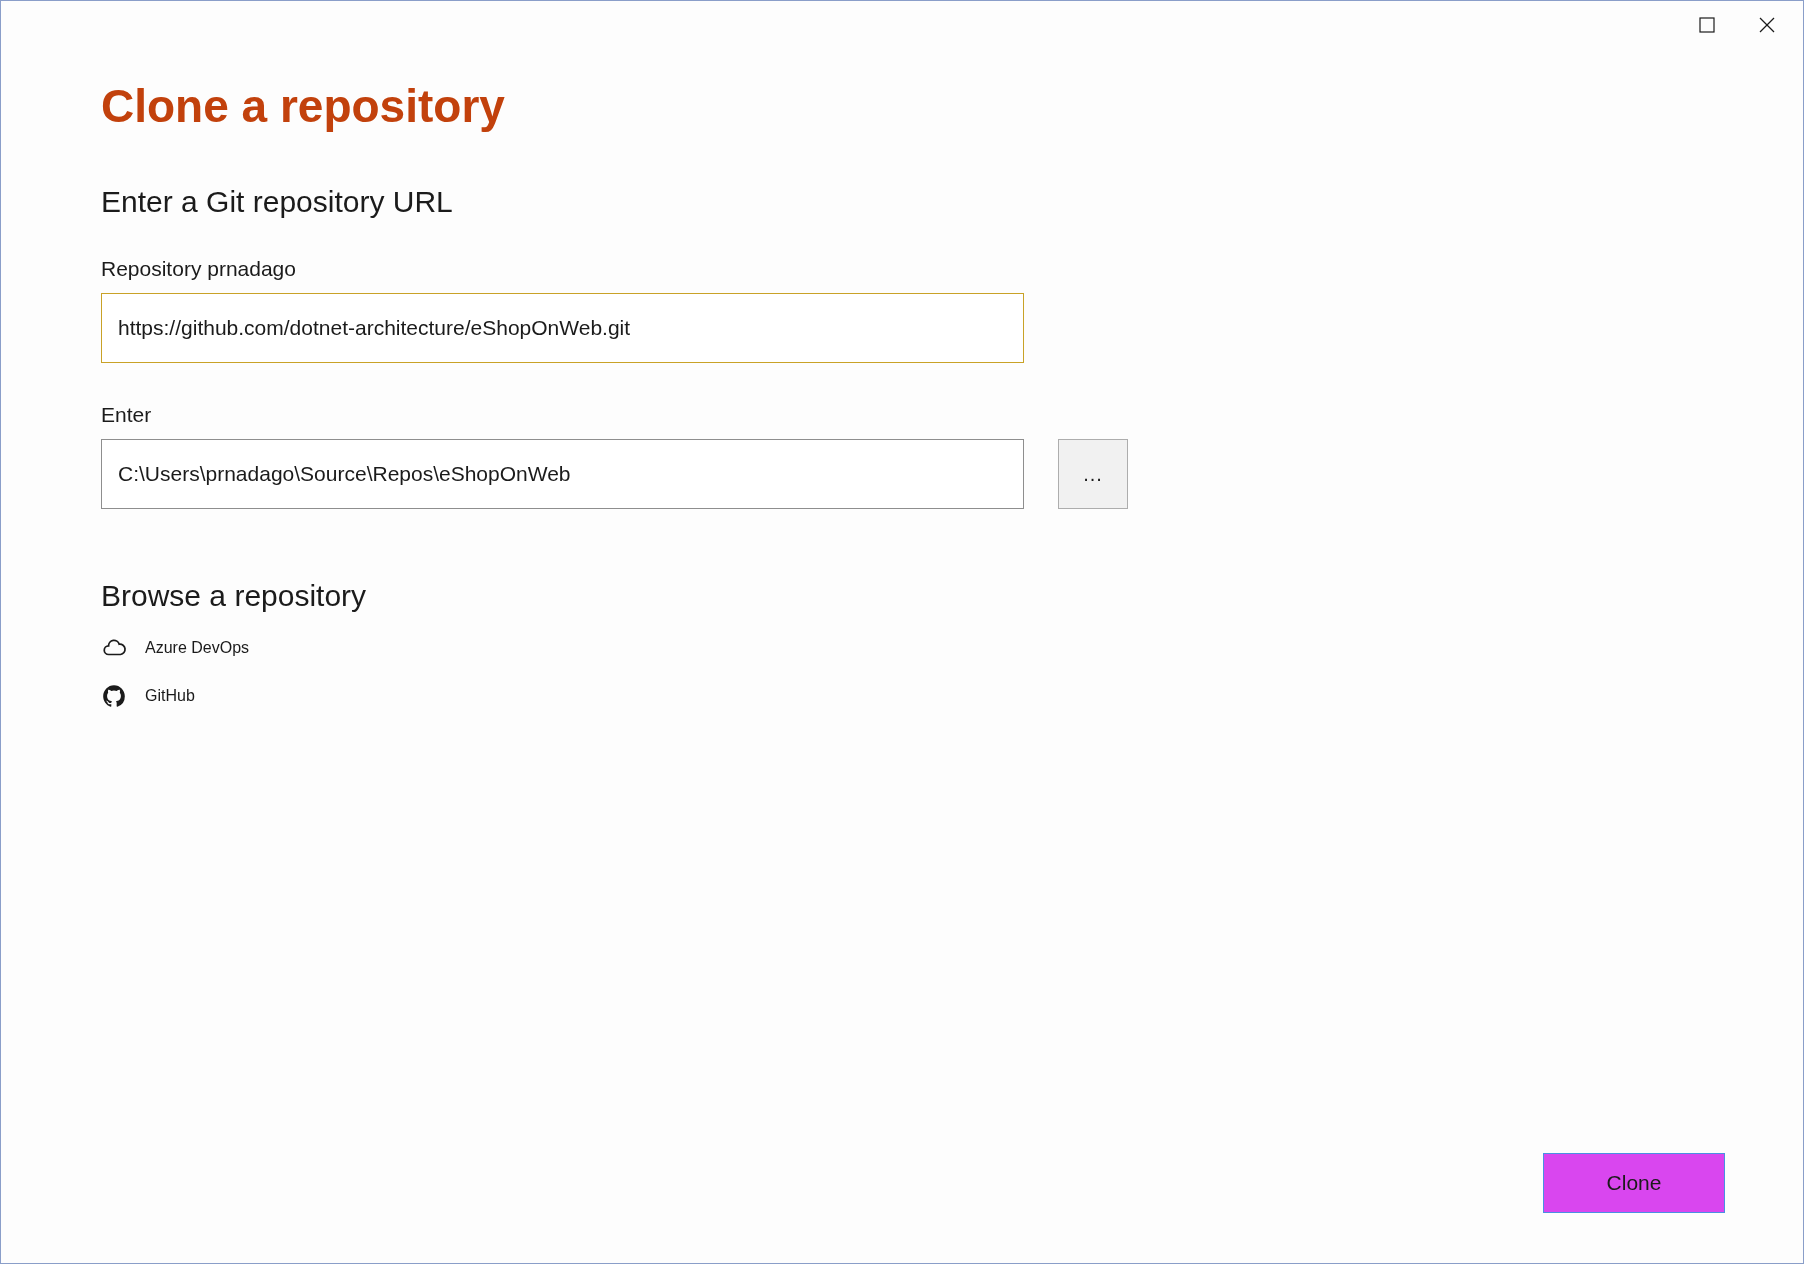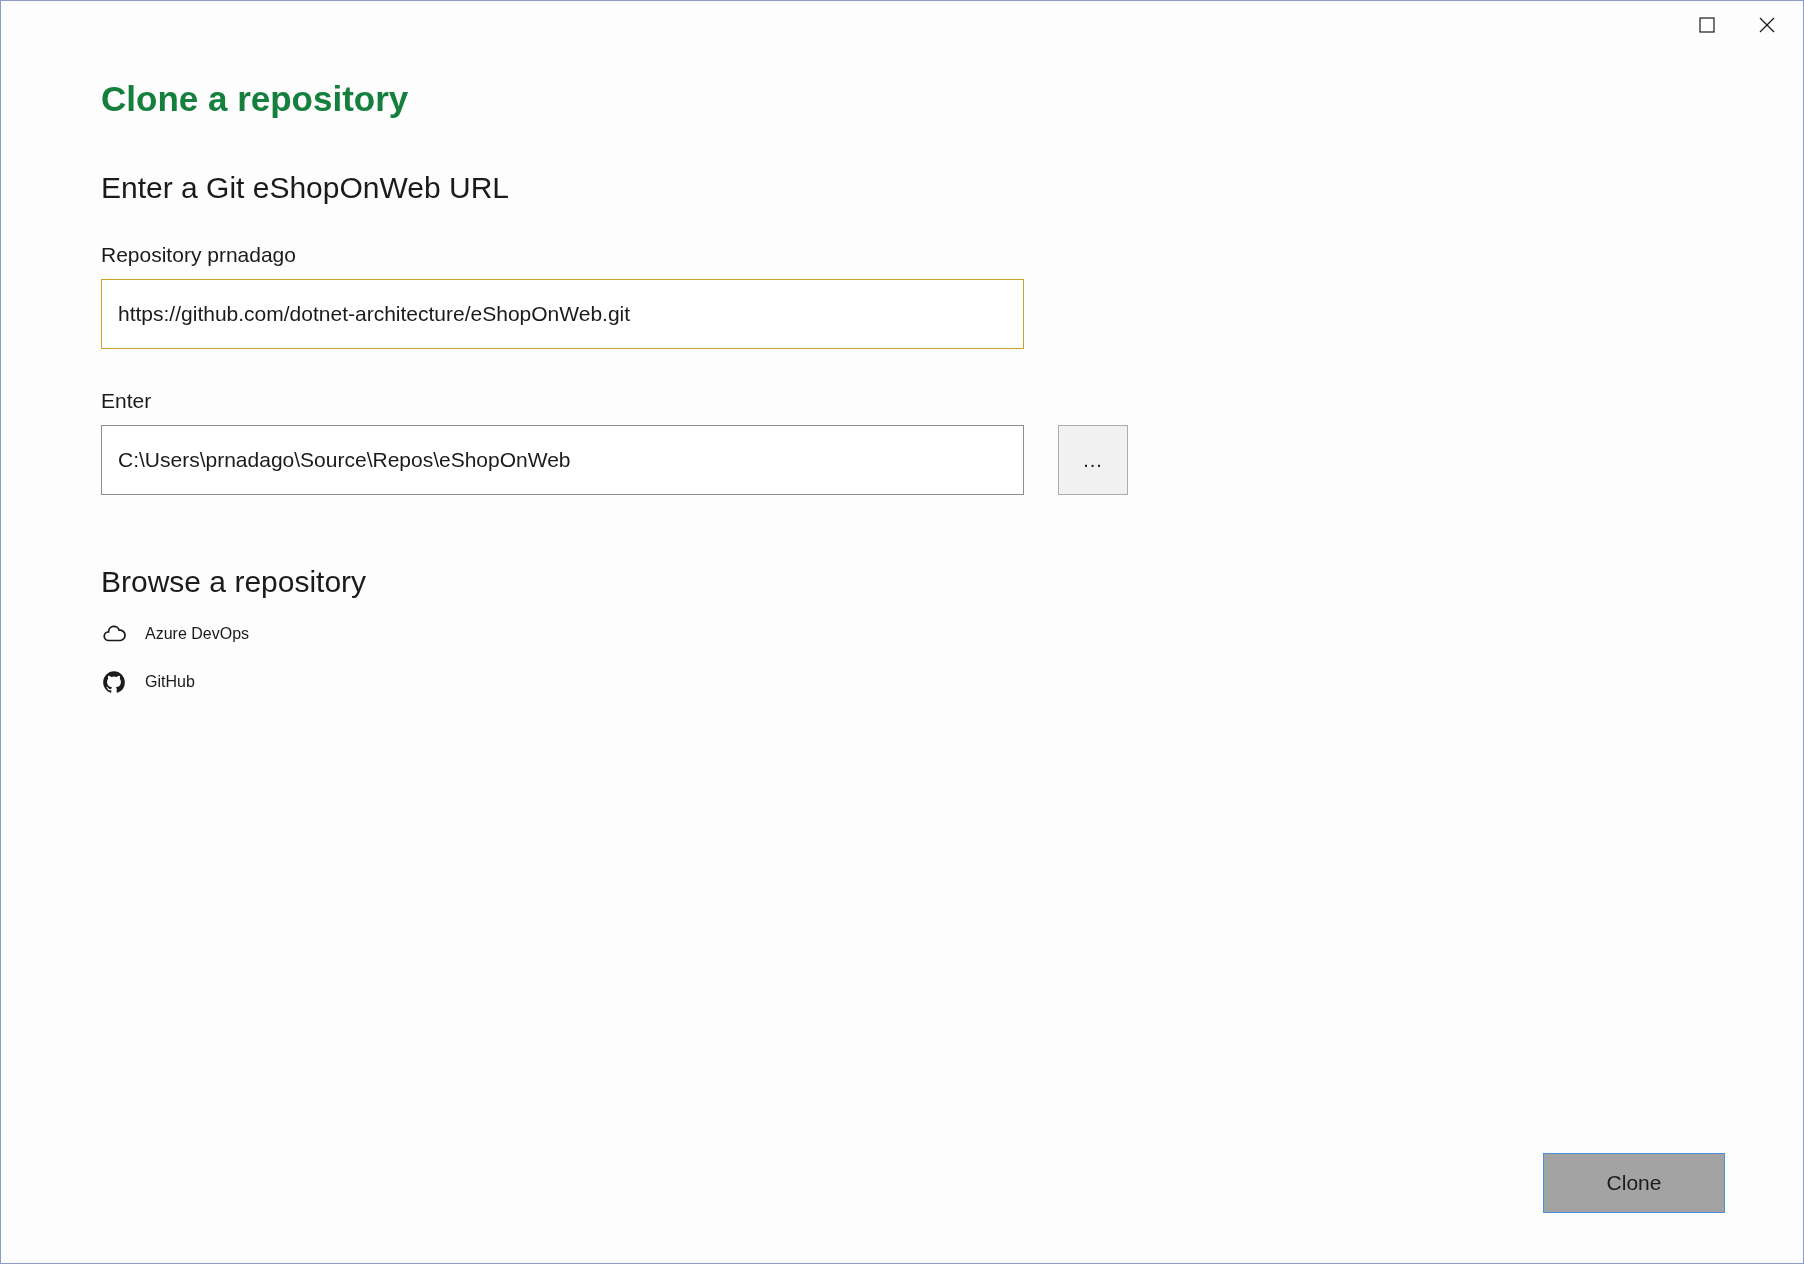--- a/index.html
+++ b/index.html
@@ -43,23 +43,23 @@
     .titlebar-btn svg {
       stroke: #1b1b1b;
       stroke-width: 1.2;
       fill: none;
     }
     .content {
       padding: 20px 100px 0 100px;
       flex: 1;
     }
     .title {
-      font-size: 35px;
+      font-size: 46px;
       font-weight: 600;
-      color: #15803d;
+      color: #c2410c;
       margin-bottom: 52px;
       margin-top: 10px;
     }
     .section-heading {
       font-size: 30px;
       font-weight: 400;
       color: #1b1b1b;
       margin-bottom: 38px;
     }
     .field-label {
@@ -124,21 +124,21 @@
     }
     .footer {
       position: absolute;
       bottom: 50px;
       right: 78px;
     }
     .clone-btn {
       width: 182px;
       height: 60px;
       border: 1.5px solid #4a90e2;
-      background: #a3a3a3;
+      background: #d946ef;
       font-size: 21px;
       color: #1b1b1b;
       cursor: pointer;
       font-family: inherit;
     }
   </style>
 </head>
 <body>
 
 <div class="dialog">
@@ -152,21 +152,21 @@
       <svg width="18" height="18" viewBox="0 0 18 18">
         <line x1="2" y1="2" x2="16" y2="16"></line>
         <line x1="16" y1="2" x2="2" y2="16"></line>
       </svg>
     </div>
   </div>
 
   <div class="content">
     <h1 class="title">Clone a repository</h1>
 
-    <h2 class="section-heading">Enter a Git eShopOnWeb URL</h2>
+    <h2 class="section-heading">Enter a Git repository URL</h2>
 
     <label class="field-label">Repository prnadago</label>
     <div class="field-row">
       <input type="text" class="text-input focused" value="https://github.com/dotnet-architecture/eShopOnWeb.git" style="">
     </div>
 
     <label class="field-label">Enter</label>
     <div class="field-row">
       <input type="text" class="text-input" value="C:\Users\prnadago\Source\Repos\eShopOnWeb" style="">
       <button class="browse-btn">...</button>

